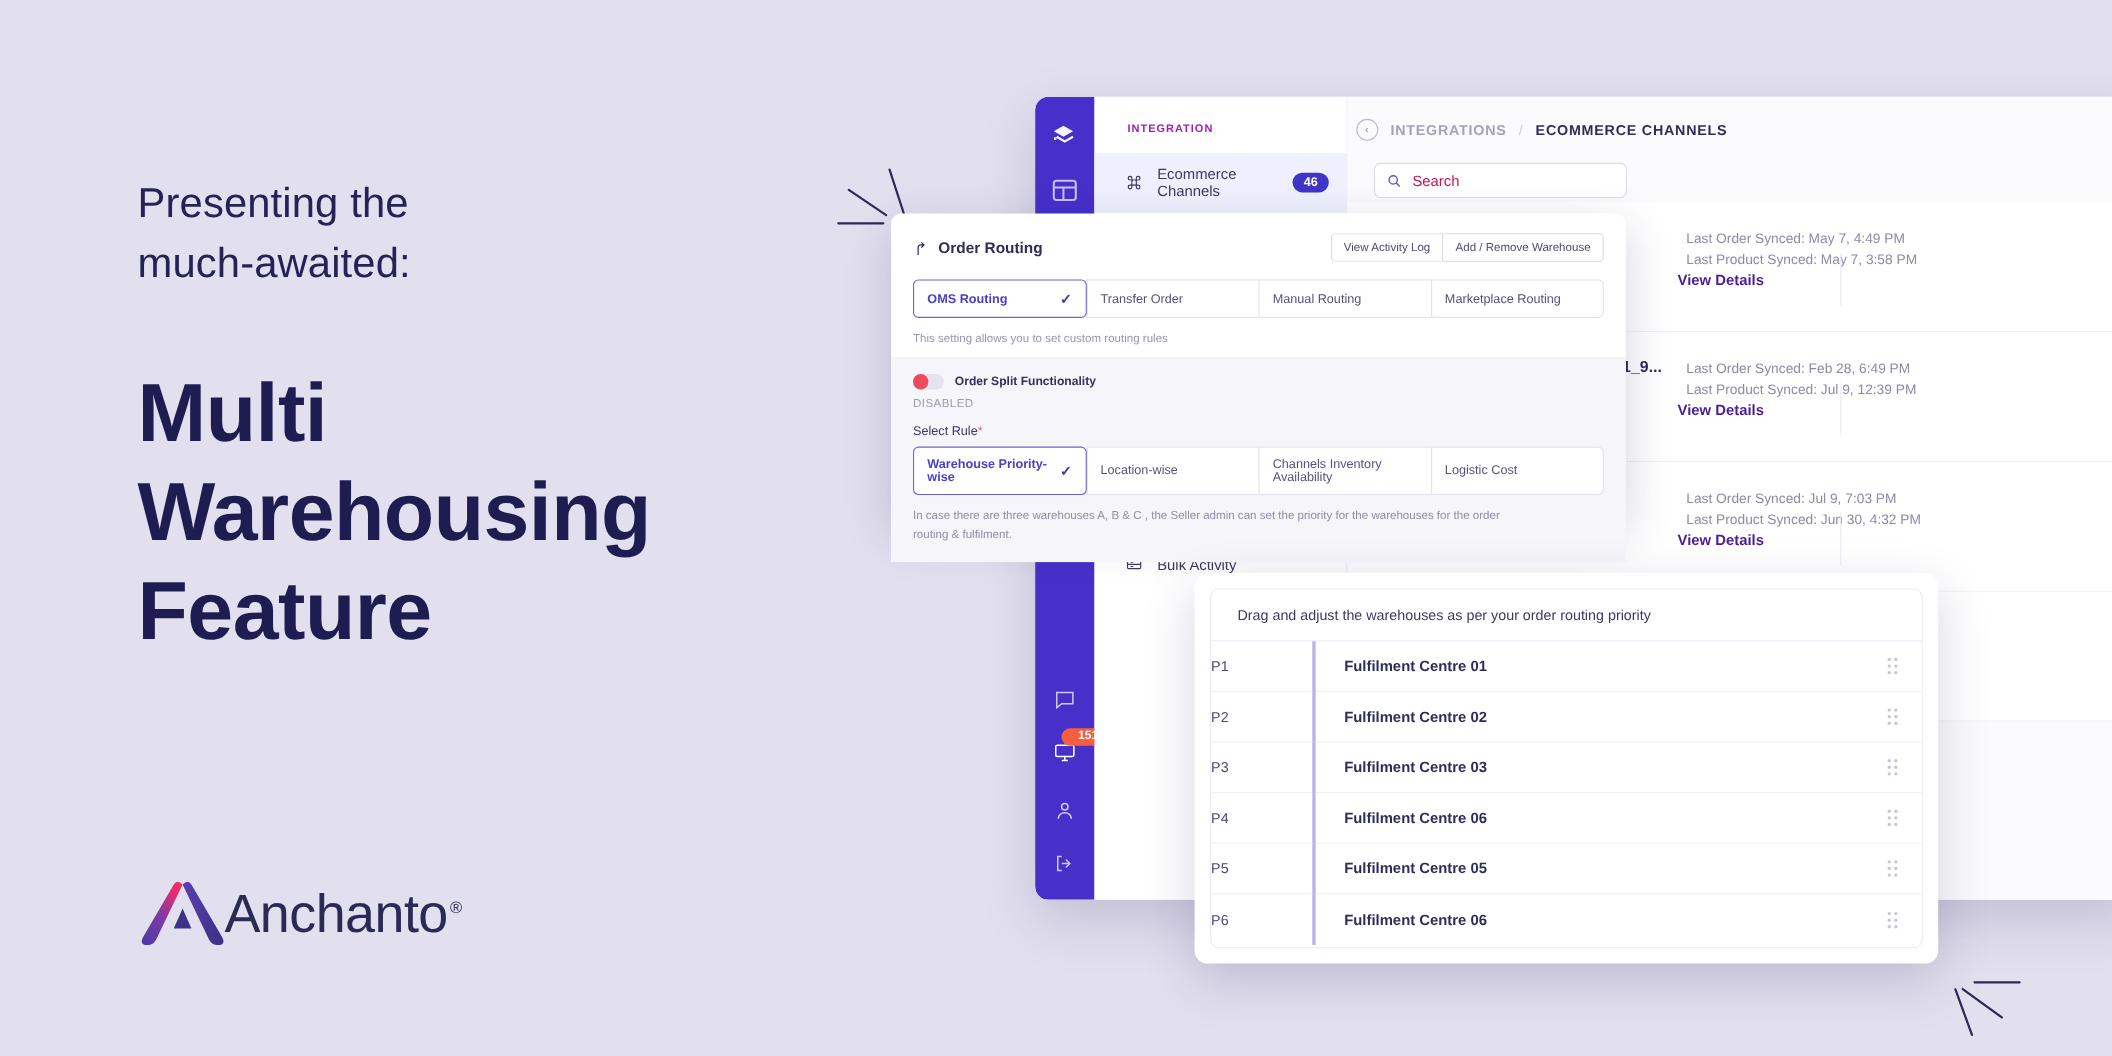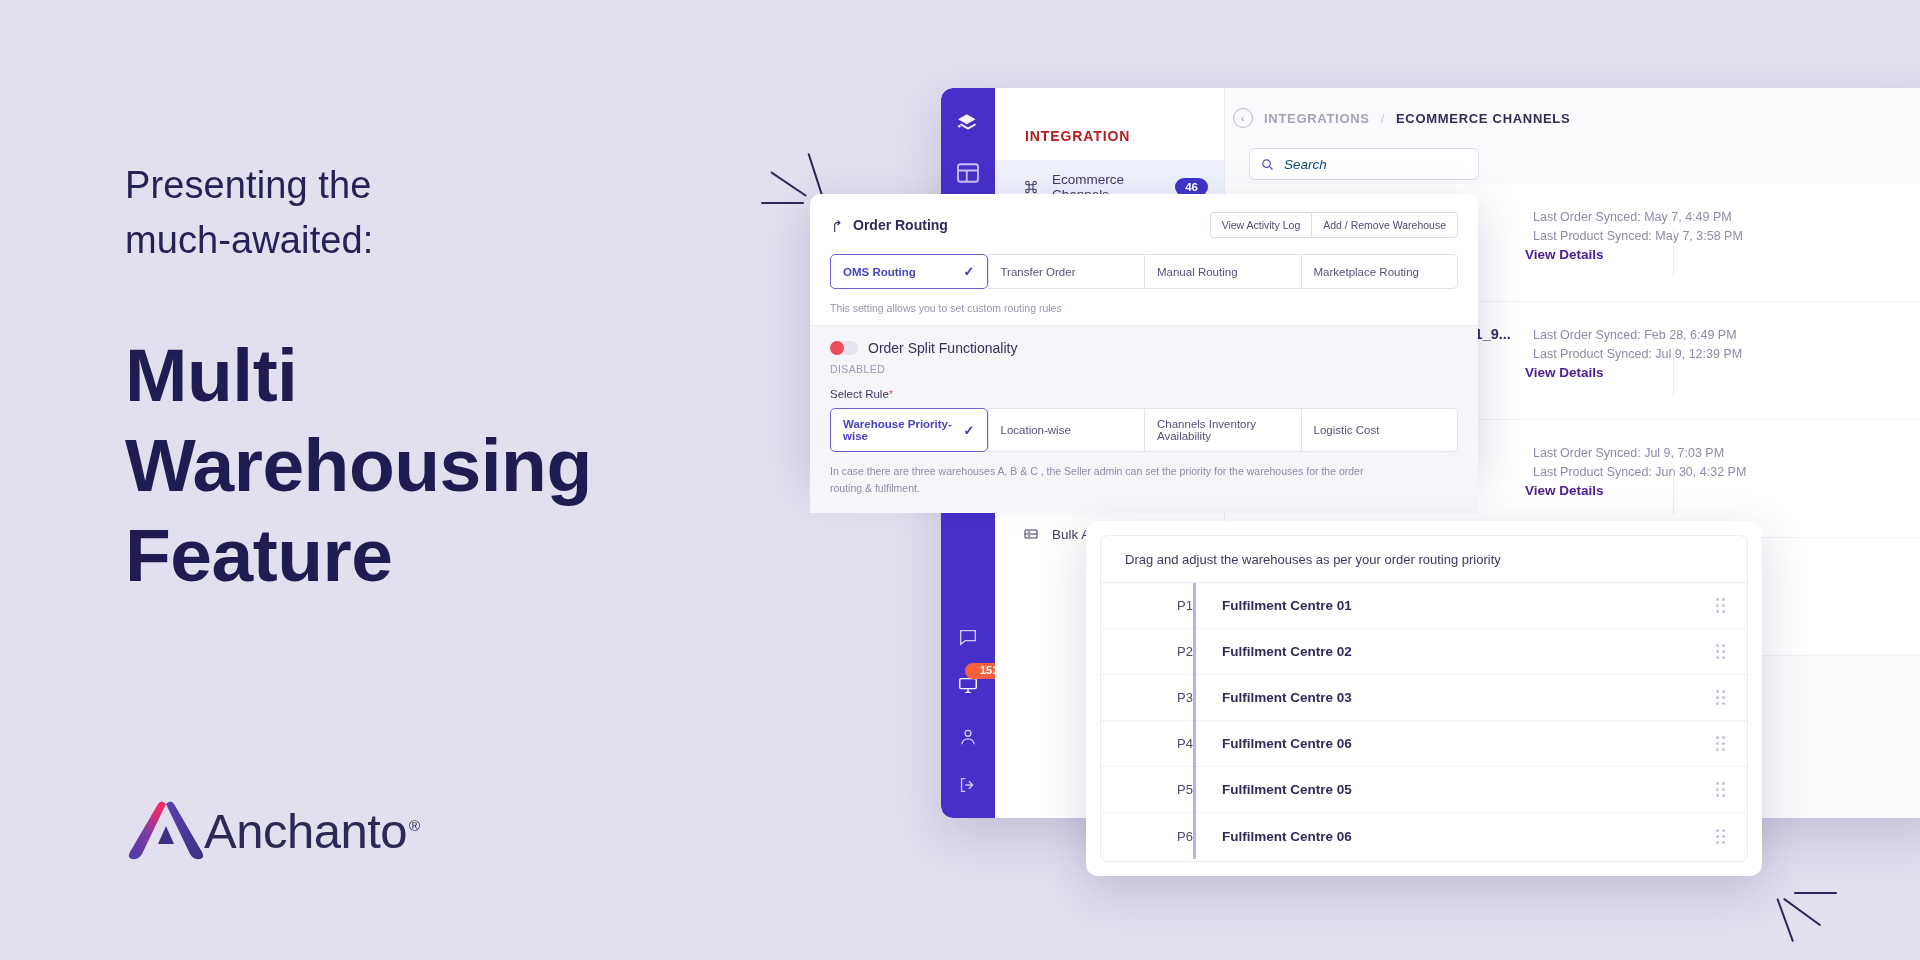--- a/index.html
+++ b/index.html
@@ -65,22 +65,22 @@
     position:absolute; top:-11px; left:8px;
     background:#f4603e; color:#fff; font-size:11px; font-weight:700;
     border-radius:8px; padding:1px 15px; line-height:1.25;
   }
 
   .side-nav {
     position:absolute; left:54px; top:0; width:230px; height:100%;
     background:#ffffff; border-right:1px solid #ecebf3;
   }
   .side-title {
-    padding:40px 0 16px 30px; font-size:14px; font-weight:700;
-    color:#b91c1c; letter-spacing:.9px;
+    padding:24px 0 16px 30px; font-size:10px; font-weight:700;
+    color:#a21caf; letter-spacing:.9px;
   }
   .nav-item {
     display:flex; align-items:center; gap:13px;
     padding:12px 16px 12px 28px; font-size:13.5px; color:#3c3a62;
   }
   .nav-item.active { background:#eef1fd; }
   .nav-item .nav-label { flex:1; }
   .nav-badge {
     background:#3f35c9; color:#fff; font-size:11.5px; font-weight:700;
     border-radius:10px; padding:3px 10px;
@@ -100,21 +100,21 @@
   }
   .crumb-muted { color:#a4a2ba; font-weight:700; }
   .crumb-sep { color:#cbc9da; }
   .crumb-cur { color:#2f2d57; font-weight:700; }
 
   .search-box {
     margin:20px 0 0 24px; width:230px; height:32px;
     border:1px solid #ddd9ea; border-radius:6px; background:#fff;
     display:flex; align-items:center; gap:9px; padding:0 10px;
   }
-  .search-box .ph { color:#0c4a6e; font-size:13.5px;font-style:italic; }
+  .search-box .ph { color:#be185d; font-size:13.5px; }
 
   
   .chan-list { position:absolute; left:0; right:0; top:96px; }
   .chan-row {
     height:118px; border-bottom:1px solid #f0eff6;
     display:flex; align-items:flex-start; padding:24px 0 0 0;
     position:relative; background:#fff;
   }
   .chip {
     width:22px; height:26px; border-radius:3px; margin-left:20px;
@@ -173,42 +173,42 @@
   }
   .toggle-row { display:flex; align-items:center; gap:10px; }
   .toggle {
     width:28px; height:14px; border-radius:8px; background:#e6e2f0;
     position:relative; flex:none;
   }
   .toggle::after {
     content:''; position:absolute; left:0; top:0; width:14px; height:14px;
     border-radius:50%; background:#ef4b5e;
   }
-  .toggle-label { font-size:14px; color:#33315b; font-weight:400; }
+  .toggle-label { font-size:11px; color:#33315b; font-weight:700; }
   .toggle-state { font-size:10.5px; color:#9b99b3; margin-top:7px; letter-spacing:.4px; }
   .field-label { font-size:11.5px; color:#3a3860; margin-top:13px; }
   .req { color:#c86b8a; }
   .mr-foot { font-size:10.5px; color:#8e8ca7; line-height:1.6; padding:11px 0 0 0; }
 
   
   .modal-wh {
     position:absolute; left:1086px; top:521px; width:676px; height:355px;
     background:#fff; border-radius:12px;
     box-shadow:0 16px 46px rgba(40,30,90,.18);
     padding:14px;
   }
   .wh-inner { border:1px solid #edebf4; border-radius:8px; overflow:hidden; height:100%; }
   .wh-hint { font-size:13px; color:#3b3960; padding:16px 0 15px 24px;
     border-bottom:1px solid #eeecf5; }
   .wh-row {
     display:flex; align-items:center; height:46px;
     border-bottom:1px solid #f1eff7; position:relative;
   }
   .wh-row:last-child { border-bottom:none; }
-  .wh-p { width:92px; text-align:right; font-size:13px; color:#4c4a6e; }
+  .wh-p { width:92px; text-align:left; font-size:13px; color:#4c4a6e; }
   .wh-bar { width:3px; height:46px; background:#b9b2e6; flex:none; }
   .wh-name { flex:1; padding-left:26px; font-size:13.5px; font-weight:700; color:#2e2c58; }
   .grip { margin-right:22px; display:grid; grid-template-columns:repeat(2,3px);
     grid-gap:3px; }
   .grip i { width:3px; height:3px; background:#c7c4d8; border-radius:50%; display:block; }
 </style>
 </head>
 <body>
 
 <div class="left-panel">

